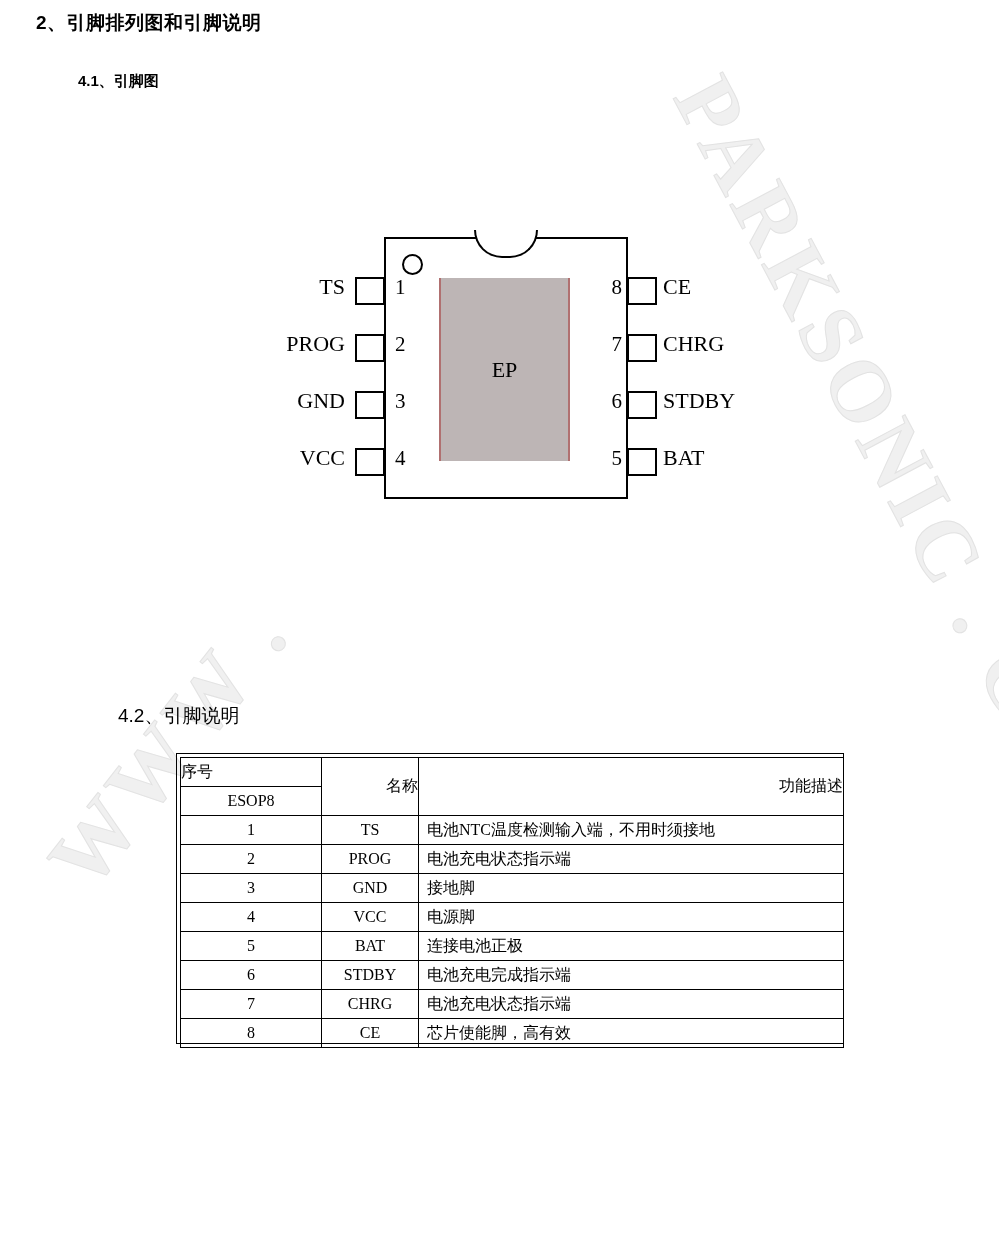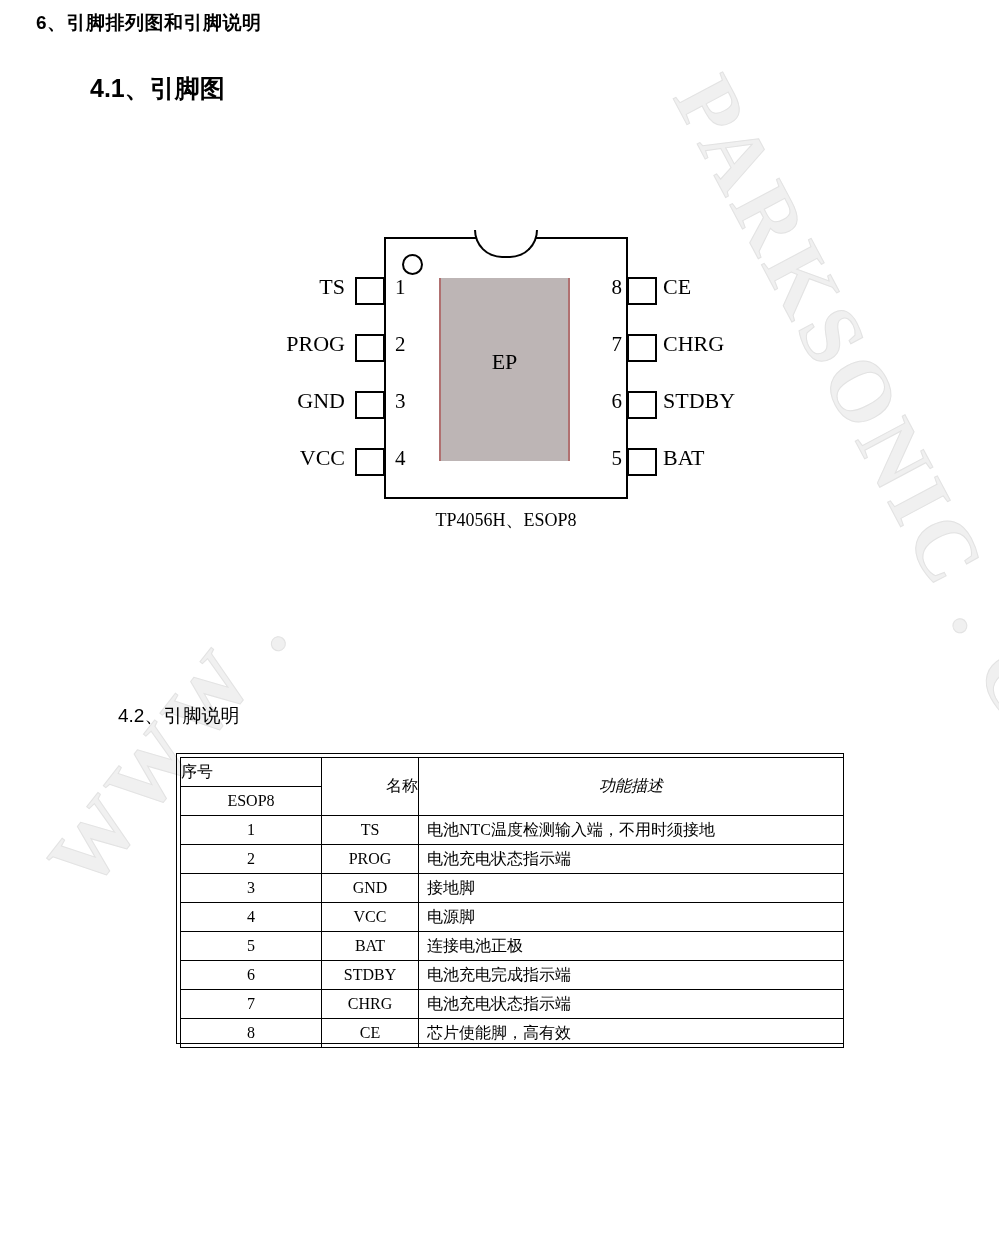--- a/index.html
+++ b/index.html
@@ -55,24 +55,24 @@
     position: absolute;
     left: 36px;
     top: 10px;
     font-family: "Liberation Sans", sans-serif;
     font-size: 19px;
     font-weight: bold;
     letter-spacing: 0.5px;
   }
   .h-sub1 {
     position: absolute;
-    left: 90px;
+    left: 78px;
     top: 72px;
     font-family: "Liberation Sans", sans-serif;
-    font-size: 25px;
+    font-size: 15px;
     font-weight: bold;
   }
   .h-sub2 {
     position: absolute;
     left: 78px;
     top: 703px;
     font-family: "Liberation Sans", sans-serif;
     font-size: 19px;
     font-weight: normal;
     margin-left: 40px;
@@ -125,21 +125,21 @@
     width: 131px;
     height: 183px;
     background: #bdb5b5;
     border-left: 2px solid #b07070;
     border-right: 2px solid #b07070;
     box-sizing: border-box;
   }
   .ep-label {
     position: absolute;
     left: 179px;
-    top: 119px;
+    top: 127px;
     width: 131px;
     text-align: center;
     font-size: 22px;
   }
   .pin-lead {
     position: absolute;
     width: 30px;
     height: 28px;
     border: 2px solid #000000;
     background: #ffffff;
@@ -226,21 +226,21 @@
 </head>
 <body>
 
 <div class="watermark">
   <div class="wm-text wm-1">PARKSONIC . COM</div>
   <div class="wm-text wm-2">WWW .</div>
 </div>
 
 <div class="content">
 
-  <div class="h-main">6、引脚排列图和引脚说明</div>
+  <div class="h-main">2、引脚排列图和引脚说明</div>
   <div class="h-sub1">4.1、引脚图</div>
 
   <div class="diagram">
 
     <div class="chip-body"></div>
     <div class="chip-notch"></div>
     <div class="chip-dot"></div>
     <div class="ep-pad"></div>
     <div class="ep-label">EP</div>
 
@@ -267,33 +267,32 @@
     <div class="pin-name left" style="top:44px;">TS</div>
     <div class="pin-name left" style="top:101px;">PROG</div>
     <div class="pin-name left" style="top:158px;">GND</div>
     <div class="pin-name left" style="top:215px;">VCC</div>
 
     <div class="pin-name right" style="top:44px;">CE</div>
     <div class="pin-name right" style="top:101px;">CHRG</div>
     <div class="pin-name right" style="top:158px;">STDBY</div>
     <div class="pin-name right" style="top:215px;">BAT</div>
 
-    <div class="diagram-caption">TP4056H、ESOP8</div>
   </div>
 
   <div class="h-sub2">4.2、引脚说明</div>
 
   <div class="pin-table-wrap">
     <div class="outer-border"></div>
     <table class="pin-table">
       <tbody>
         <tr>
           <td class="col-no hdr-no-top">序号</td>
           <td class="col-name hdr-mid" rowspan="2">名称</td>
-          <td class="col-desc hdr-mid" rowspan="2" style="text-align:center; padding-left:0 !important;font-style:italic;">功能描述</td>
+          <td class="col-desc hdr-mid" rowspan="2" style="padding-left:0 !important;">功能描述</td>
         </tr>
         <tr>
           <td class="col-no hdr-no-bottom">ESOP8</td>
         </tr>
 
         <tr>
           <td class="col-no row-cell">1</td>
           <td class="col-name row-cell">TS</td>
           <td class="col-desc row-cell">电池NTC温度检测输入端，不用时须接地</td>
         </tr>

